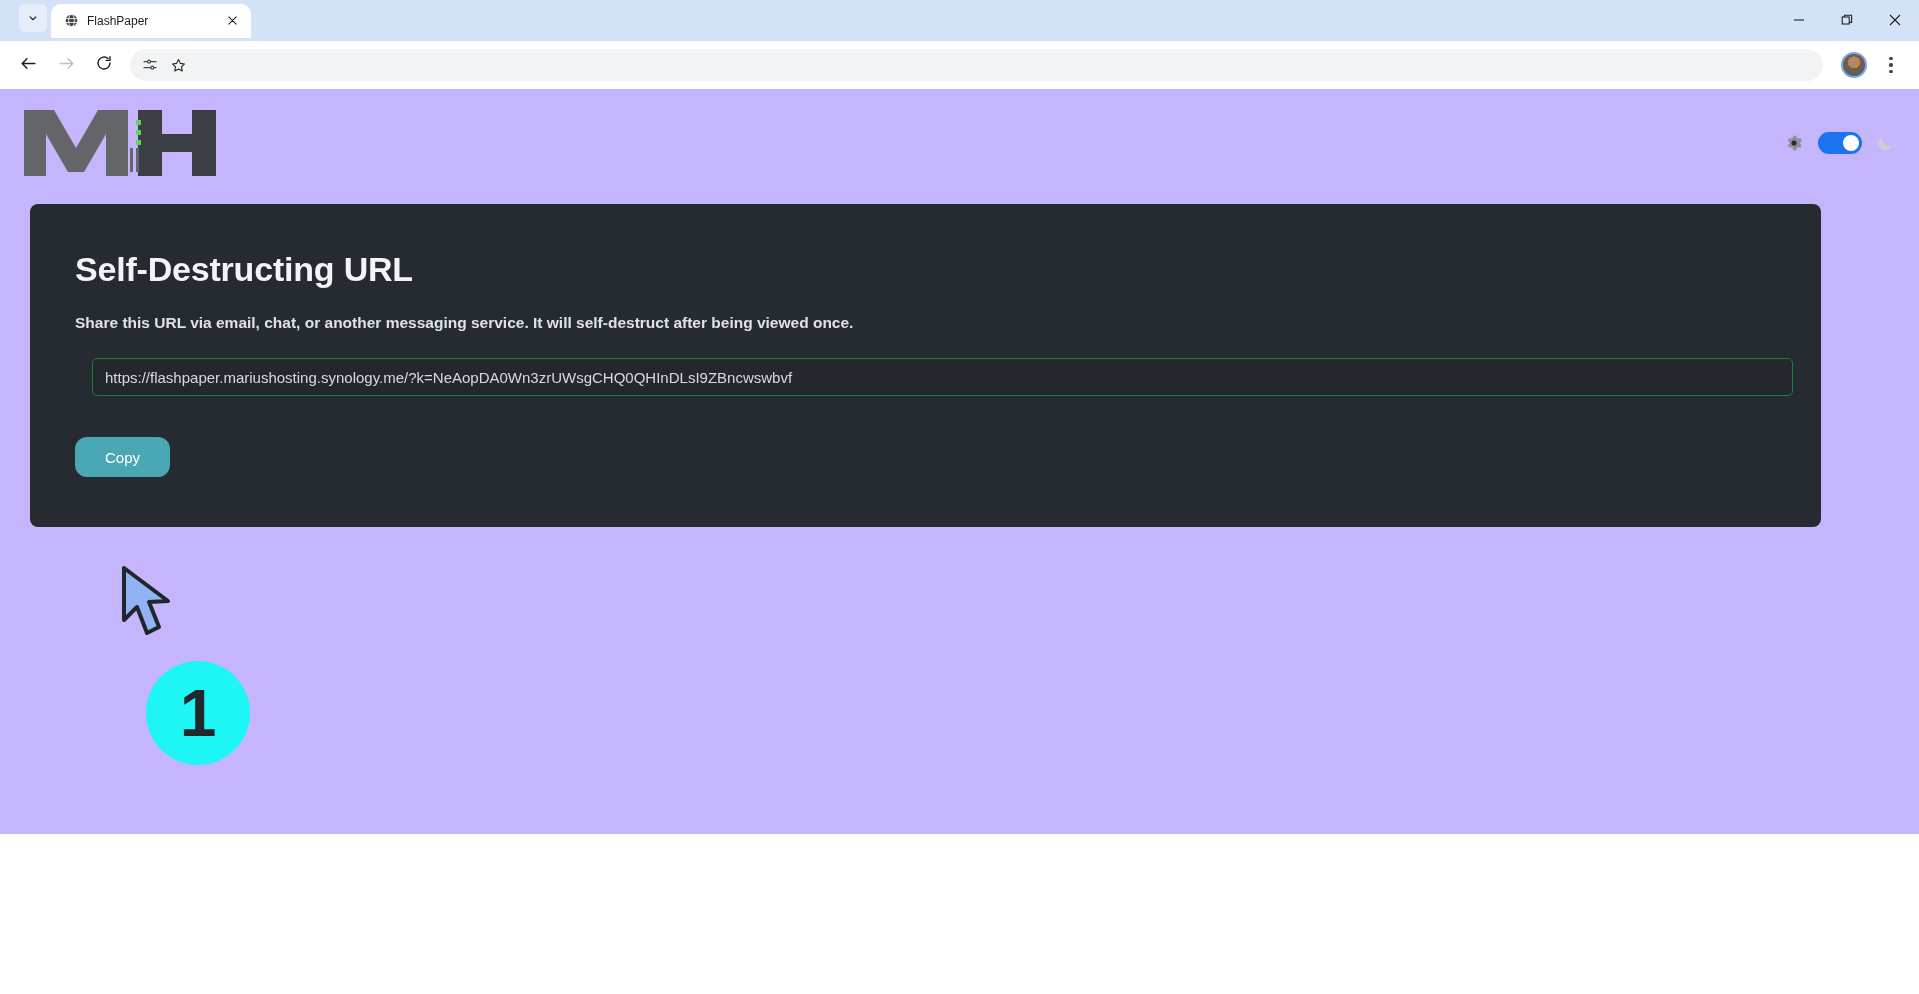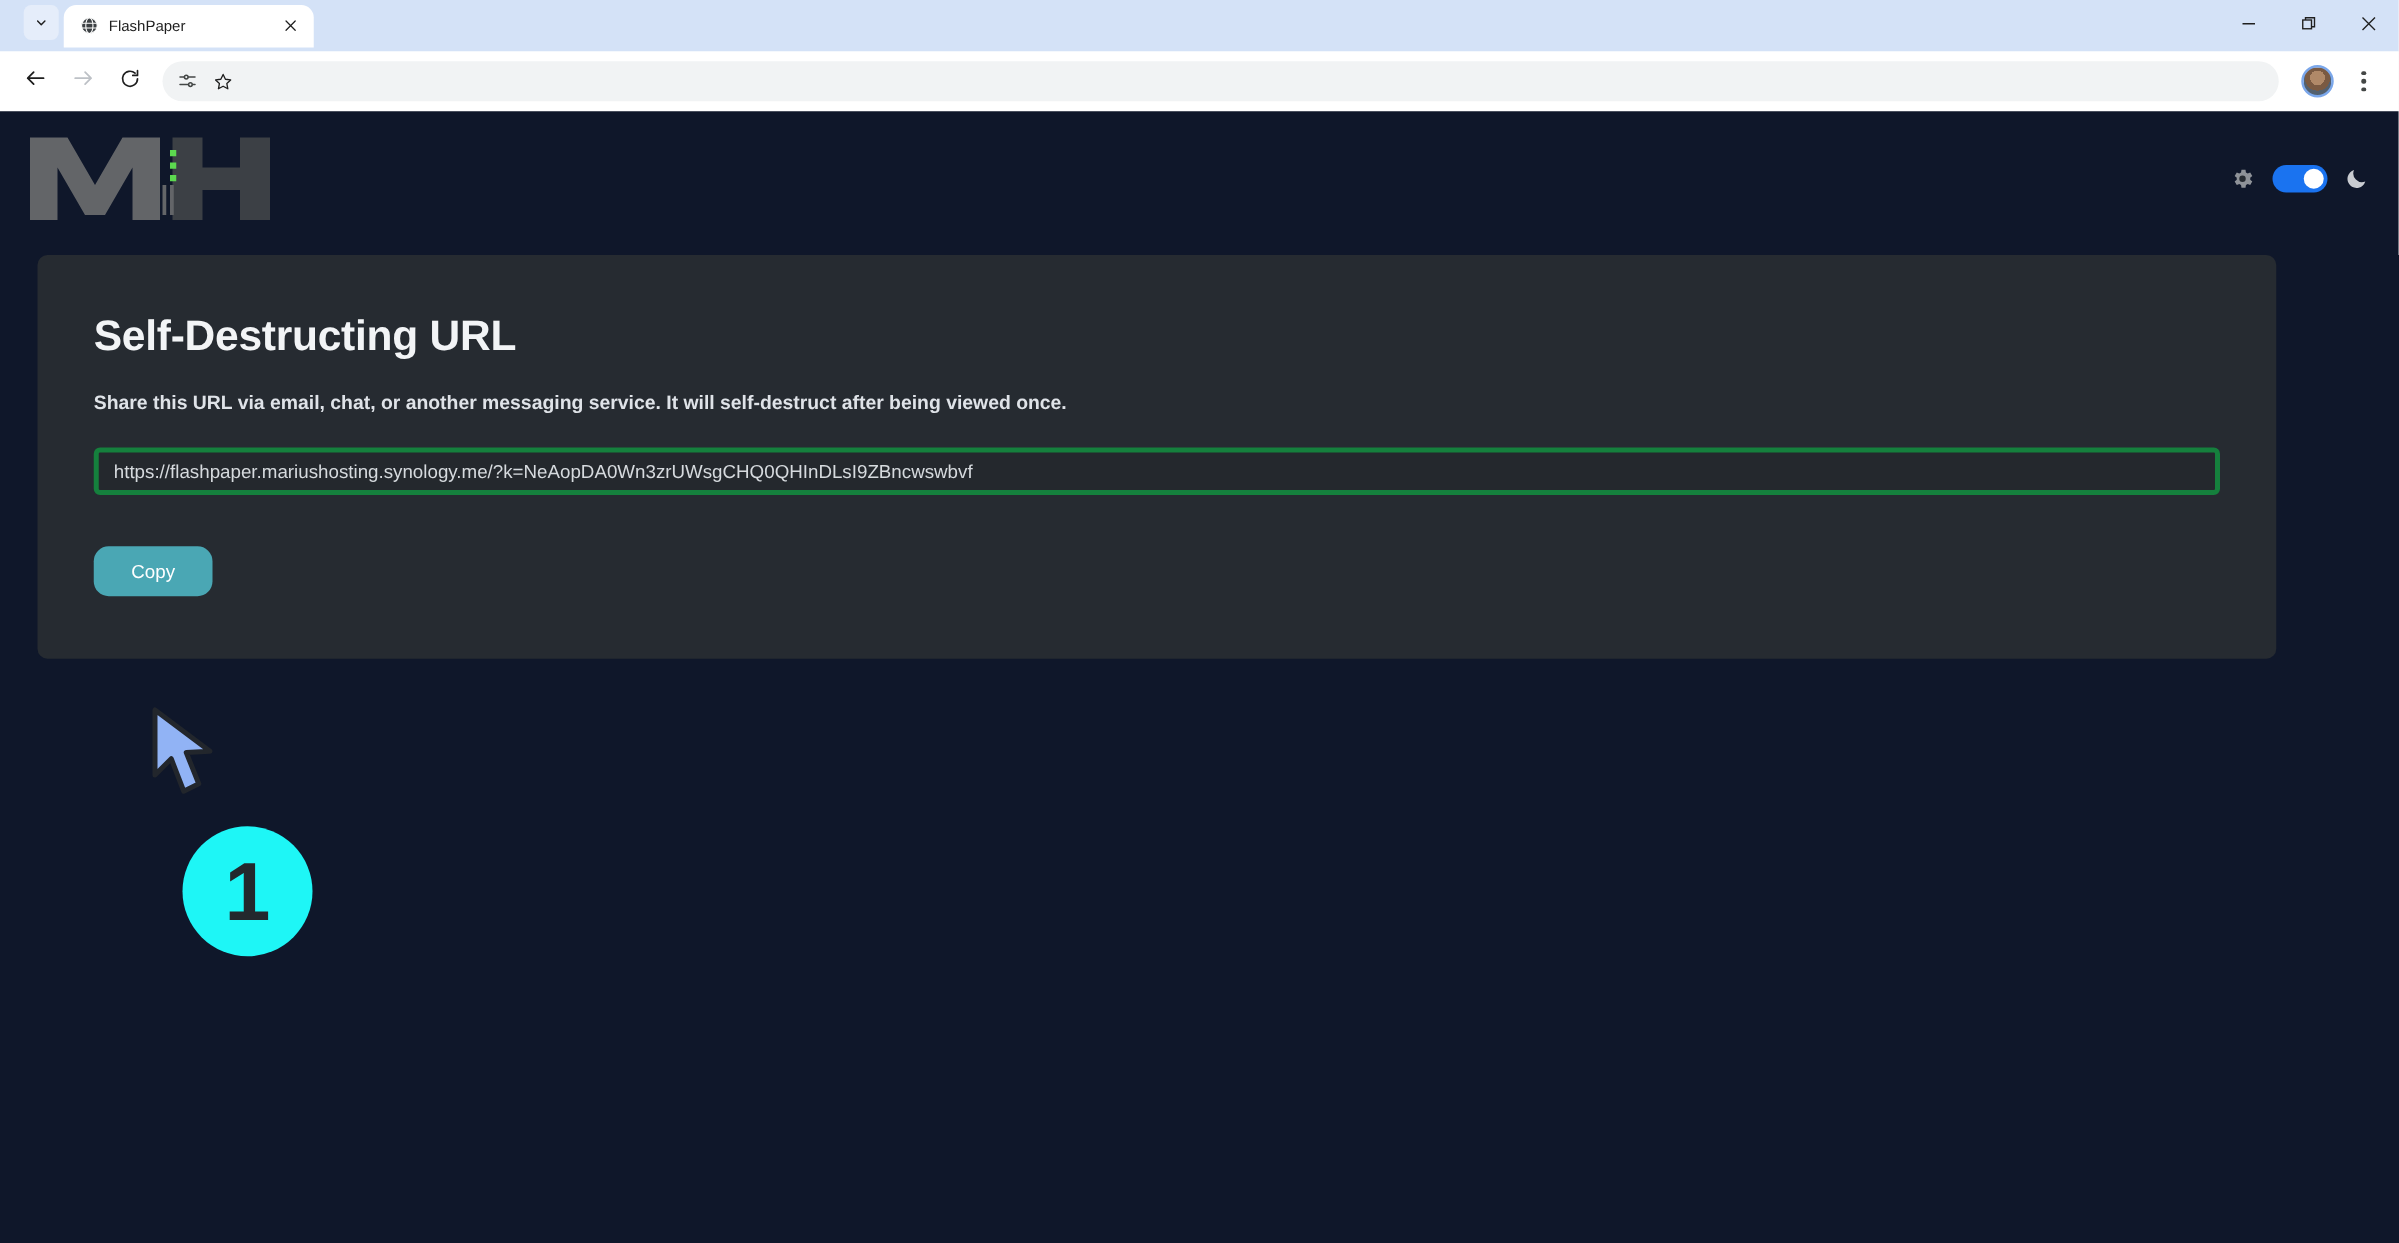--- a/index.html
+++ b/index.html
@@ -193,22 +193,22 @@
     background: #444746;
     display: block;
   }
 
   
   .viewport {
     position: absolute;
     top: 89px;
     left: 0;
     width: 1919px;
-    height: 905px;
-    background: #0f172a;
+    height: 745px;
+    background: #c4b5fd;
     overflow: hidden;
   }
 
   .site-header {
     height: 107px;
     position: relative;
     display: flex;
     align-items: center;
     padding: 0 36px 0 8px;
   }
@@ -268,28 +268,29 @@
   .card-subtitle {
     font-size: 15.5px;
     font-weight: bold;
     color: #dfe3e8;
     margin-bottom: 26px;
   }
   .url-field {
     width: 100%;
     height: 38px;
     background: #24282d;
-    border: 4px solid #15803d;
+    border: 1px solid #15803d;
     border-radius: 5px;
     color: #d6dade;
     font-size: 15px;
     font-family: "Liberation Sans", sans-serif;
     padding: 0 12px;
     outline: none;
     cursor: text;
+    margin-left: 17px;
   }
   .copy-button {
     margin-top: 41px;
     width: 95px;
     height: 40px;
     background: #4aa7b4;
     border: none;
     border-radius: 12px;
     color: #ffffff;
     font-size: 15px;

